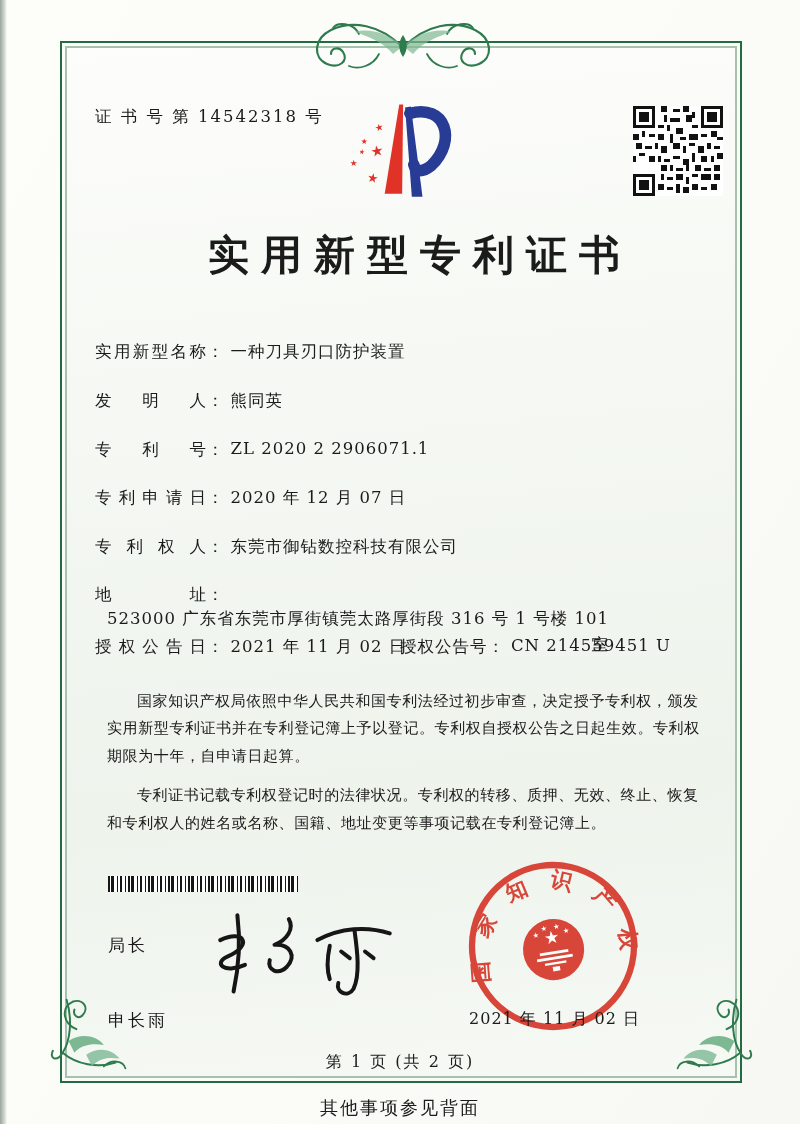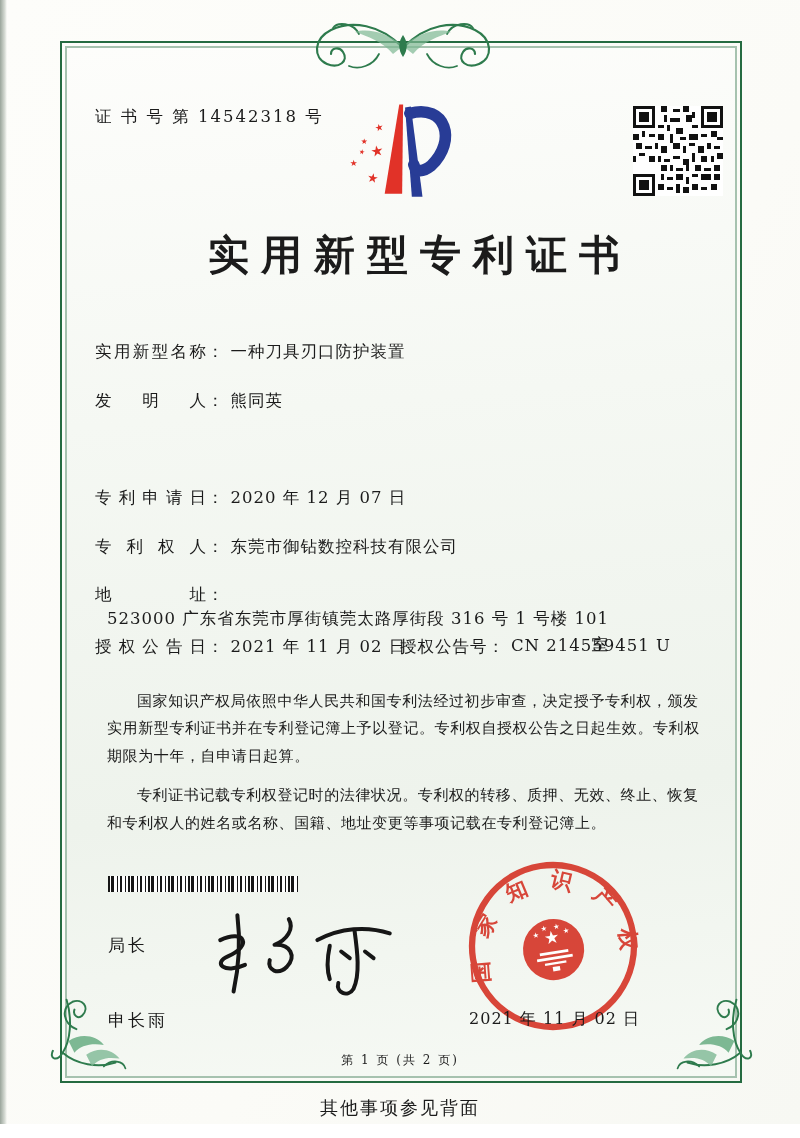--- a/index.html
+++ b/index.html
@@ -52,21 +52,21 @@
       #161616 9px 10px,#fff 10px 12px,#161616 12px 14px,#fff 14px 17px,
       #161616 17px 18px,#fff 18px 20px);
   }
   .director-title{position:absolute;left:108px;top:934px;font-size:17px;letter-spacing:3px;}
   .director-name{position:absolute;left:108px;top:971px;font-size:17px;letter-spacing:3px;margin-top:38px;}
   .signature{position:absolute;left:205px;top:898px;width:200px;height:108px;}
   
   .seal{position:absolute;left:463px;top:856px;width:180px;height:180px;transform:rotate(-9deg);opacity:.93;}
   .seal-date{position:absolute;left:462px;top:1009px;width:185px;text-align:center;font-size:16px;letter-spacing:1px;}
   
-  .page-info{position:absolute;left:0;right:0;top:1052px;text-align:center;font-size:12px;letter-spacing:2px;}
+  .page-info{position:absolute;left:0;right:0;top:1052px;text-align:center;font-size:16px;letter-spacing:2px;}
   .back-note{position:absolute;left:0;right:0;top:1096px;text-align:center;font-size:18px;letter-spacing:2px;}
 </style>
 </head>
 <body>
 
 <div class="page">
 
   <div class="frame">
     <div class="frame-inner"></div>
   </div>
@@ -132,20 +132,23 @@
     </g>
   </svg>
 
   <div class="title">实用新型专利证书</div>
 
   <div class="row" style="top:341px">
     <span class="flabel">实用新型名称</span><span class="colon">：</span><span class="fvalue">一种刀具刃口防护装置</span>
   </div>
   <div class="row" style="top:390px">
     <span class="flabel">发明人</span><span class="colon">：</span><span class="fvalue">熊同英</span>
+  </div>
+  <div class="row" style="top:439px">
+    <span class="flabel">专利号</span><span class="colon">：</span><span class="fvalue">ZL 2020 2 2906071.1</span>
   </div>
   <div class="row" style="top:487px">
     <span class="flabel">专利申请日</span><span class="colon">：</span><span class="fvalue">2020 年 12 月 07 日</span>
   </div>
   <div class="row" style="top:536px">
     <span class="flabel">专利权人</span><span class="colon">：</span><span class="fvalue">东莞市御钻数控科技有限公司</span>
   </div>
   <div class="row row-address" style="top:584px">
     <span class="flabel">地址</span><span class="colon">：</span><span class="fvalue">523000 广东省东莞市厚街镇莞太路厚街段 316 号 1 号楼 101 室</span>
   </div>

